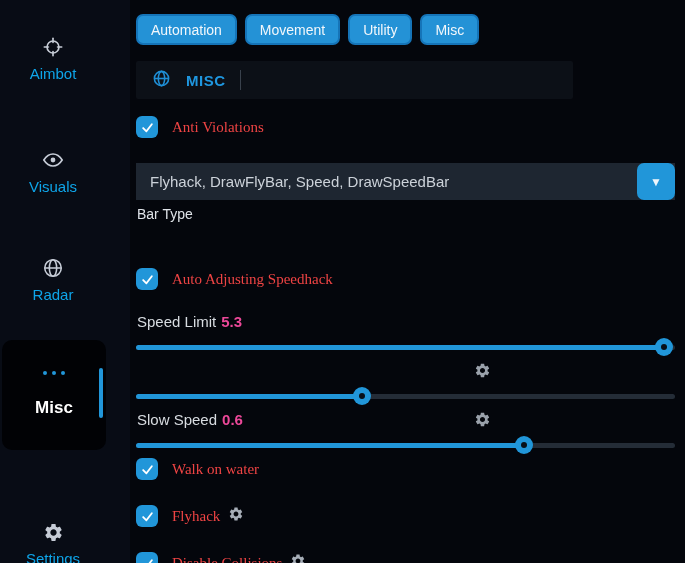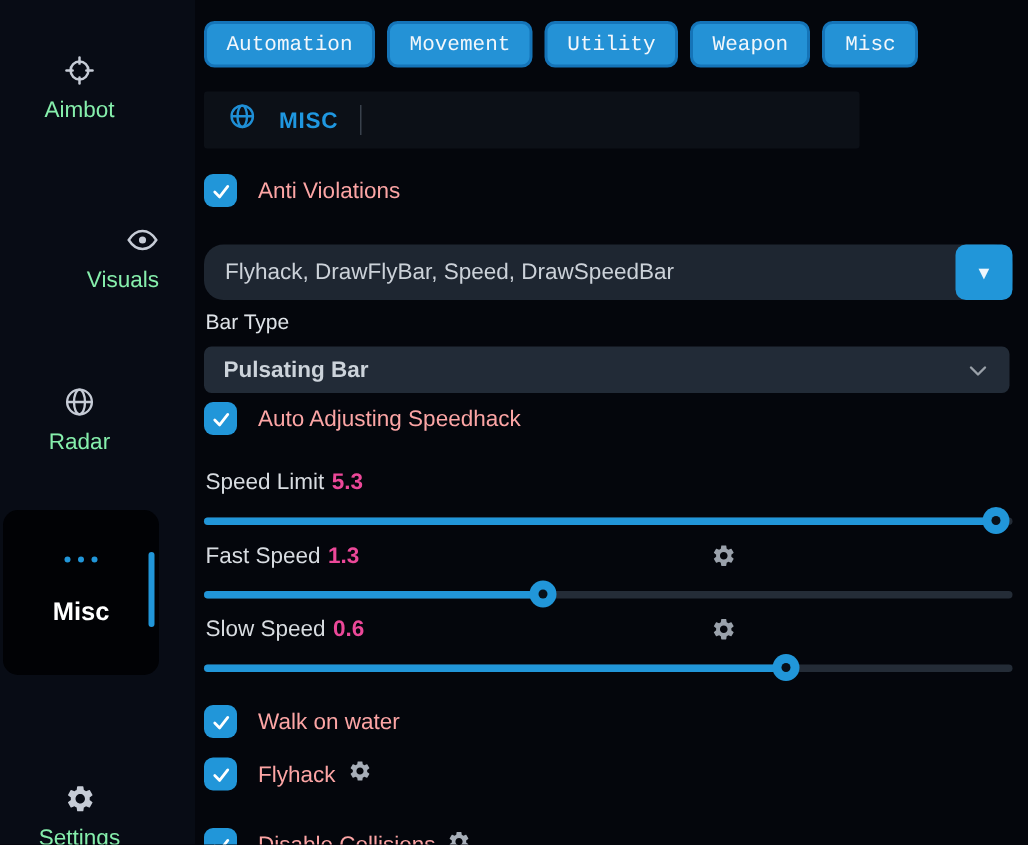--- a/index.html
+++ b/index.html
@@ -10,21 +10,21 @@
     color:#e8ecf0;
     overflow:hidden;
   }
   .app { position:relative; width:685px; height:563px; background:#04060c; }
 
   
   .sidebar { position:absolute; left:0; top:0; width:130px; height:563px; background:#080c15; }
   .side-item {
     position:absolute; left:0; width:106px;
     display:flex; flex-direction:column; align-items:center; gap:7px;
-    color:#86efac; font-size:15px; cursor:pointer;
+    color:#0ea5e9; font-size:15px; cursor:pointer;
   }
   .side-item svg { display:block; }
   .side-active-card {
     position:absolute; left:2px; top:340px; width:104px; height:110px;
     background:#010205; border-radius:10px; cursor:pointer;
   }
   .side-active-card .dots { position:absolute; top:31px; left:0; width:100%; display:flex; justify-content:center; gap:5px; }
   .side-active-card .dots i { width:4px; height:4px; border-radius:2px; background:#2196d9; }
   .side-active-card .active-label {
     position:absolute; top:58px; left:0; width:100%; text-align:center;
@@ -35,43 +35,43 @@
     background:#2196d9; border-radius:2px;
   }
 
   
   .content { position:absolute; left:136px; top:0; width:539px; height:563px; }
 
   .tabs { position:absolute; top:14px; left:0; display:flex; gap:8px; }
   .tab {
     height:31px; padding:0 13px; display:flex; align-items:center;
     background:#2492d6; border:2px solid #1574b8; border-radius:7px;
-    color:#f2f7fb; font-size:14px; cursor:pointer; white-space:nowrap;font-family:Liberation Mono, monospace;
+    color:#f2f7fb; font-size:14px; cursor:pointer; white-space:nowrap;
   }
 
   .header {
     position:absolute; top:61px; left:0; width:437px; height:38px;
     background:#0c1017; border-radius:2px; display:flex; align-items:center;
   }
   .header .globe { margin-left:16px; color:#1f8fd6; }
   .header .title { margin-left:15px; color:#1f97e0; font-weight:bold; font-size:15px; letter-spacing:0.5px; }
   .header .divider { margin:0 14px; width:1px; height:20px; background:#39414c; }
   .header .subtitle { color:#b5bcc4; font-size:15px; }
 
   .check-row { position:absolute; left:0; display:flex; align-items:center; gap:14px; cursor:pointer; }
   .checkbox {
     width:22px; height:22px; border-radius:6px; background:#2196d9;
     display:flex; align-items:center; justify-content:center; flex:0 0 auto;
   }
-  .check-label { font-size:15px; color:#fca5a5; display:flex; align-items:center; gap:8px; }
+  .check-label { font-size:15px; color:#ef4444; display:flex; align-items:center; gap:8px;font-family:Liberation Serif, serif; }
   .inline-gear { color:#a7aeb8; }
 
   .multiselect {
     position:absolute; top:163px; left:0; width:539px; height:37px;
-    background:#1e2631; border-radius:13px; display:flex; align-items:center; cursor:pointer;
+    background:#1e2631; border-radius:0; display:flex; align-items:center; cursor:pointer;
   }
   .multiselect .ms-value { margin-left:14px; font-size:15px; color:#ccd2d9; }
   .ms-btn {
     position:absolute; right:0; top:0; width:38px; height:37px;
     background:#2196d9; border-radius:7px;
     display:flex; align-items:center; justify-content:center;
     color:#eef6fc; font-size:12px; cursor:pointer;
   }
 
   .field-label { position:absolute; left:1px; font-size:14px; color:#dfe3e8; }
@@ -118,21 +118,21 @@
           <circle cx="12" cy="12" r="6.5"></circle>
           <line x1="12" y1="2.5" x2="12" y2="7"></line>
             <line x1="12" y1="17" x2="12" y2="21.5"></line>
           <line x1="2.5" y1="12" x2="7" y2="12"></line>
             <line x1="17" y1="12" x2="21.5" y2="12"></line>
         </svg>
       </span>
       <span>Aimbot</span>
     </div>
 
-    <div class="side-item" style="top:149px;align-items:flex-end;">
+    <div class="side-item" style="top:149px;">
       <span>
         <svg width="22" height="22" viewBox="0 0 24 24" fill="none" stroke="#c6ccd6" stroke-width="1.8">
           <path d="M2 12c2.8-4.4 6.1-6.5 10-6.5S19.2 7.6 22 12c-2.8 4.4-6.1 6.5-10 6.5S4.8 16.4 2 12z"></path>
           <circle cx="12" cy="12" r="2.6" fill="#c6ccd6" stroke="none"></circle>
         </svg>
       </span>
       <span>Visuals</span>
     </div>
 
     <div class="side-item" style="top:257px;">
@@ -165,21 +165,20 @@
       <span>Settings</span>
     </div>
   </nav>
 
   <main class="content">
 
     <div class="tabs">
       <div class="tab">Automation</div>
       <div class="tab">Movement</div>
       <div class="tab">Utility</div>
-      <div class="tab">Weapon</div>
       <div class="tab">Misc</div>
     </div>
 
     <div class="header">
       <span class="globe">
         <svg width="19" height="19" viewBox="0 0 24 24" fill="none" stroke="currentColor" stroke-width="2">
           <circle cx="12" cy="12" r="9"></circle>
           <ellipse cx="12" cy="12" rx="4" ry="9"></ellipse>
           <line x1="3" y1="12" x2="21" y2="12"></line>
         </svg>
@@ -196,50 +195,39 @@
       </span>
       <span class="check-label">Anti Violations</span>
     </div>
 
     <div class="multiselect">
       <span class="ms-value">Flyhack, DrawFlyBar, Speed, DrawSpeedBar</span>
       <span class="ms-btn">▼</span>
     </div>
 
     <div class="field-label" style="top:206px;">Bar Type</div>
-    <div class="select">
-      <span class="sel-value">Pulsating Bar</span>
-      <span class="chev">
-        <svg width="16" height="16" viewBox="0 0 24 24" fill="none" stroke="currentColor" stroke-width="2.4" stroke-linecap="round" stroke-linejoin="round">
-            <polyline points="5,9 12,16 19,9"></polyline>
-          </svg>
-      </span>
-    </div>
 
     <div class="check-row" style="top:268px;">
       <span class="checkbox">
         <svg width="13" height="13" viewBox="0 0 24 24" fill="none" stroke="#ffffff" stroke-width="3.4" stroke-linecap="round" stroke-linejoin="round">
             <polyline points="4,13 10,19 20,6"></polyline>
           </svg>
       </span>
       <span class="check-label">Auto Adjusting Speedhack</span>
     </div>
 
     <div class="slider-label" style="top:313px;">
       <span>Speed Limit</span><span class="val">5.3</span>
     </div>
     <div class="slider" style="top: 338px; --p: 98%;">
       <span class="track"></span>
       <span class="fill"></span>
       <span class="thumb"></span>
     </div>
 
-    <div class="slider-label" style="top:362px;">
-      <span>Fast Speed</span><span class="val">1.3</span>
-    </div>
     <span class="gear-abs" style="top:362px;">
       <svg width="17" height="17" viewBox="0 0 24 24" fill="currentColor">
           <path d="M19.14,12.94c0.04-0.3,0.06-0.61,0.06-0.94c0-0.32-0.02-0.64-0.07-0.94l2.03-1.58c0.18-0.14,0.23-0.41,0.12-0.61l-1.92-3.32c-0.12-0.22-0.37-0.29-0.59-0.22l-2.39,0.96c-0.5-0.38-1.03-0.7-1.62-0.94L14.4,2.81c-0.04-0.24-0.24-0.41-0.48-0.41h-3.84c-0.24,0-0.43,0.17-0.47,0.41L9.25,5.35C8.66,5.59,8.12,5.92,7.63,6.29L5.24,5.33c-0.22-0.08-0.47,0-0.59,0.22L2.74,8.87C2.62,9.08,2.66,9.34,2.86,9.48l2.03,1.58C4.84,11.36,4.8,11.69,4.8,12s0.02,0.64,0.07,0.94l-2.03,1.58c-0.18,0.14-0.23,0.41-0.12,0.61l1.92,3.32c0.12,0.22,0.37,0.29,0.59,0.22l2.39-0.96c0.5,0.38,1.03,0.7,1.62,0.94l0.36,2.54c0.05,0.24,0.24,0.41,0.48,0.41h3.84c0.24,0,0.44-0.17,0.47-0.41l0.36-2.54c0.59-0.24,1.13-0.56,1.62-0.94l2.39,0.96c0.22,0.08,0.47,0,0.59-0.22l1.92-3.32c0.12-0.22,0.07-0.47-0.12-0.61L19.14,12.94z M12,15.6c-1.98,0-3.6-1.62-3.6-3.6s1.62-3.6,3.6-3.6s3.6,1.62,3.6,3.6S13.98,15.6,12,15.6z"></path>
         </svg>
     </span>
     <div class="slider" style="top: 387px; --p: 42%;">
       <span class="track"></span>
       <span class="fill"></span>
       <span class="thumb"></span>
     </div>
@@ -251,21 +239,21 @@
       <svg width="17" height="17" viewBox="0 0 24 24" fill="currentColor">
           <path d="M19.14,12.94c0.04-0.3,0.06-0.61,0.06-0.94c0-0.32-0.02-0.64-0.07-0.94l2.03-1.58c0.18-0.14,0.23-0.41,0.12-0.61l-1.92-3.32c-0.12-0.22-0.37-0.29-0.59-0.22l-2.39,0.96c-0.5-0.38-1.03-0.7-1.62-0.94L14.4,2.81c-0.04-0.24-0.24-0.41-0.48-0.41h-3.84c-0.24,0-0.43,0.17-0.47,0.41L9.25,5.35C8.66,5.59,8.12,5.92,7.63,6.29L5.24,5.33c-0.22-0.08-0.47,0-0.59,0.22L2.74,8.87C2.62,9.08,2.66,9.34,2.86,9.48l2.03,1.58C4.84,11.36,4.8,11.69,4.8,12s0.02,0.64,0.07,0.94l-2.03,1.58c-0.18,0.14-0.23,0.41-0.12,0.61l1.92,3.32c0.12,0.22,0.37,0.29,0.59,0.22l2.39-0.96c0.5,0.38,1.03,0.7,1.62,0.94l0.36,2.54c0.05,0.24,0.24,0.41,0.48,0.41h3.84c0.24,0,0.44-0.17,0.47-0.41l0.36-2.54c0.59-0.24,1.13-0.56,1.62-0.94l2.39,0.96c0.22,0.08,0.47,0,0.59-0.22l1.92-3.32c0.12-0.22,0.07-0.47-0.12-0.61L19.14,12.94z M12,15.6c-1.98,0-3.6-1.62-3.6-3.6s1.62-3.6,3.6-3.6s3.6,1.62,3.6,3.6S13.98,15.6,12,15.6z"></path>
         </svg>
     </span>
     <div class="slider" style="top: 436px; --p: 72%;">
       <span class="track"></span>
       <span class="fill"></span>
       <span class="thumb"></span>
     </div>
 
-    <div class="check-row" style="top:470px;">
+    <div class="check-row" style="top:458px;">
       <span class="checkbox">
         <svg width="13" height="13" viewBox="0 0 24 24" fill="none" stroke="#ffffff" stroke-width="3.4" stroke-linecap="round" stroke-linejoin="round">
             <polyline points="4,13 10,19 20,6"></polyline>
           </svg>
       </span>
       <span class="check-label">Walk on water</span>
     </div>
 
     <div class="check-row" style="top:505px;">
       <span class="checkbox">

